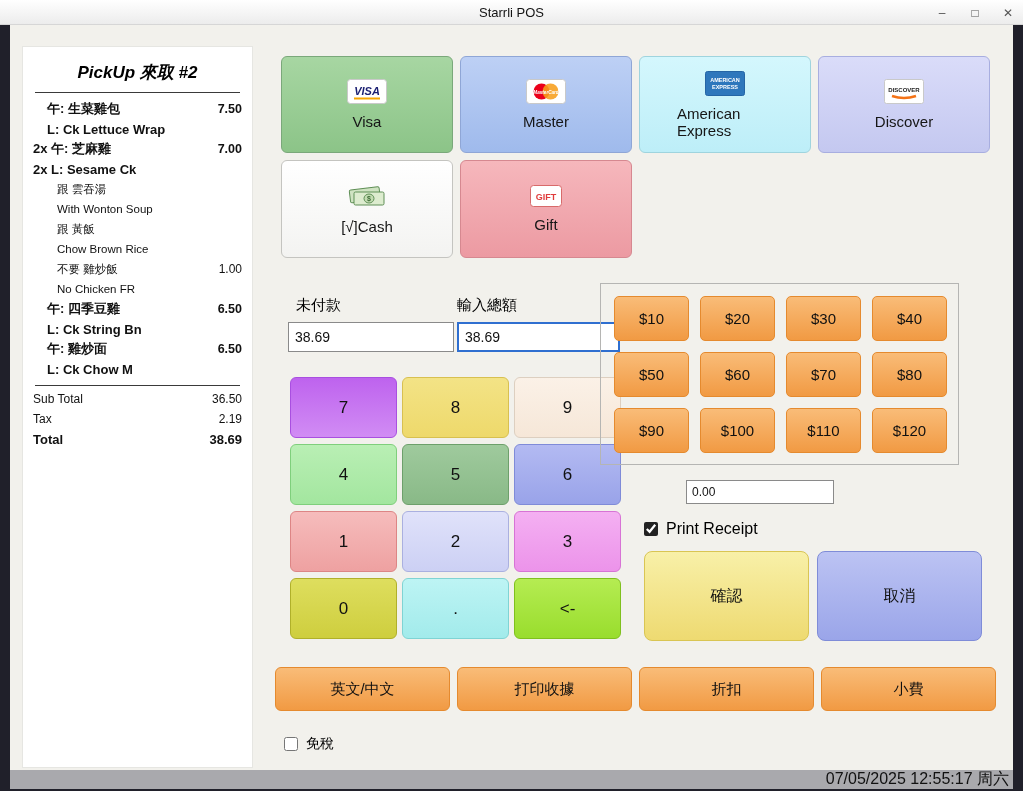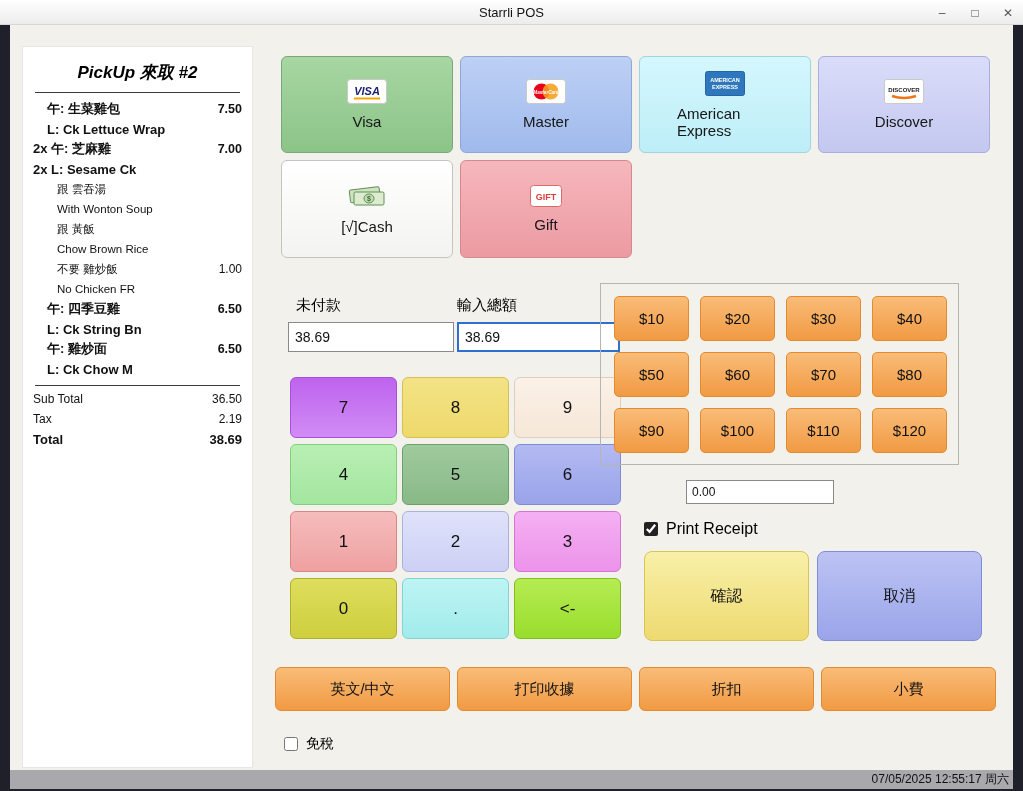--- a/index.html
+++ b/index.html
@@ -15,21 +15,21 @@
     text-align:center; font-size:13px; color:#141414; }
   .win-controls { position:absolute; right:8px; top:0; height:25px; display:flex; align-items:center; gap:19px; }
   .wc { font-size:12px; color:#555; width:14px; text-align:center; }
 
   
   .content { position:absolute; left:10px; right:10px; top:25px; height:745px; background:#f2f1ec; }
 
   
   .statusbar { position:absolute; left:10px; right:10px; bottom:2px; height:19px; background:#a9a9ad;
     display:flex; align-items:center; justify-content:flex-end; padding-right:4px;
-    font-size:12px; color:#111; }
+    font-size:16px; color:#111; }
 
   
   .receipt { position:absolute; left:12px; top:21px; width:231px; height:722px;
     background:#ffffff; border:1px solid #e6e6e2; padding:14px 10px 0 10px; }
   .r-title { font-size:17px; font-weight:bold; text-align:center; color:#000;font-style:italic; }
   .r-rule { border-top:1px solid #3a3a3a; margin:8px 2px 6px 2px; }
   .rline { display:flex; justify-content:space-between; align-items:center; height:20px; color:#111; }
   .rline .rtext { white-space:nowrap; }
   .rline.item { font-size:13px; font-weight:bold; padding-left:14px; }
   .rline.item.qty { padding-left:0; }

